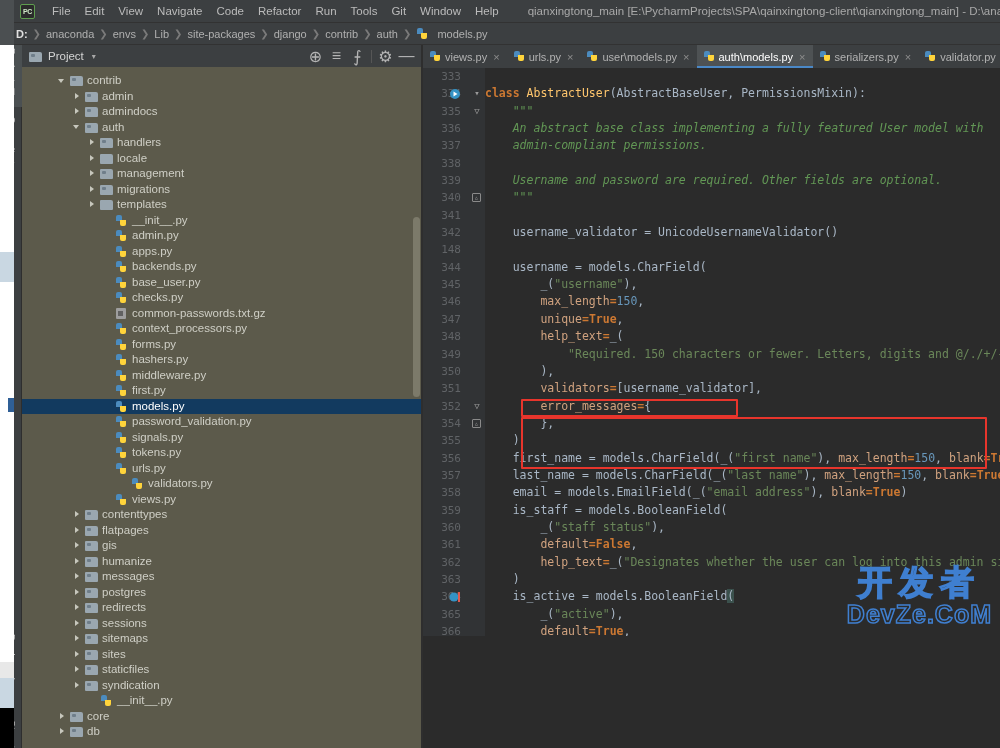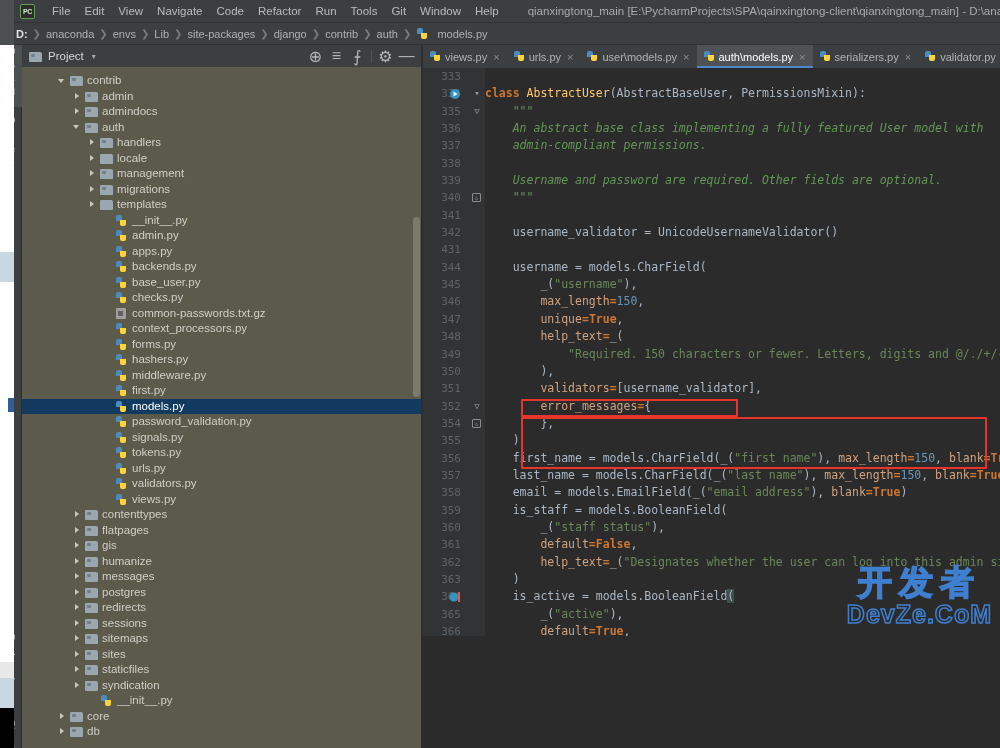--- a/index.html
+++ b/index.html
@@ -467,21 +467,21 @@
         <div class="trow" style="padding-left: 81px;">
           <span class="arrow none"></span>
           <span class="ficon py"></span>
           <span class="tlabel">tokens.py</span>
         </div>
         <div class="trow" style="padding-left: 81px;">
           <span class="arrow none"></span>
           <span class="ficon py"></span>
           <span class="tlabel">urls.py</span>
         </div>
-        <div class="trow" style="padding-left: 81px;">
+        <div class="trow" style="padding-left: 81px; margin-left: 16px;">
           <span class="arrow none"></span>
           <span class="ficon py"></span>
           <span class="tlabel">validators.py</span>
         </div>
         <div class="trow" style="padding-left: 81px;">
           <span class="arrow none"></span>
           <span class="ficon py"></span>
           <span class="tlabel">views.py</span>
         </div>
         <div class="trow" style="padding-left: 51px;">
@@ -605,21 +605,21 @@
                 <path d="M4.5 3.5 L8.5 6 L4.5 8.5 Z" fill="#ffffff"></path>
               </svg></span><span class="fold-mark">▾</span><span class="ctext"><span class="kw">class </span><span class="def">AbstractUser</span><span class="txt">(AbstractBaseUser, PermissionsMixin):</span></span></div>
           <div class="cline"><span class="lno">335</span><span class="fold-mark">▽</span><span class="ctext"><span class="cmt">    """</span></span></div>
           <div class="cline"><span class="lno">336</span><span class="ctext"><span class="cmt">    An abstract base class implementing a fully featured User model with</span></span></div>
           <div class="cline"><span class="lno">337</span><span class="ctext"><span class="cmt">    admin-compliant permissions.</span></span></div>
           <div class="cline"><span class="lno">338</span><span class="ctext"></span></div>
           <div class="cline"><span class="lno">339</span><span class="ctext"><span class="cmt">    Username and password are required. Other fields are optional.</span></span></div>
           <div class="cline"><span class="lno">340</span><span class="fold-box">▵</span><span class="ctext"><span class="cmt">    """</span></span></div>
           <div class="cline"><span class="lno">341</span><span class="ctext"></span></div>
           <div class="cline"><span class="lno">342</span><span class="ctext"><span class="txt">    username_validator = UnicodeUsernameValidator()</span></span></div>
-          <div class="cline"><span class="lno">431</span><span class="ctext"></span></div>
+          <div class="cline"><span class="lno">148</span><span class="ctext"></span></div>
           <div class="cline"><span class="lno">344</span><span class="ctext"><span class="txt">    username = models.CharField(</span></span></div>
           <div class="cline"><span class="lno">345</span><span class="ctext"><span class="txt">        _(</span><span class="str">"username"</span><span class="txt">),</span></span></div>
           <div class="cline"><span class="lno">346</span><span class="ctext"><span class="txt">        </span><span class="par">max_length</span><span class="kw">=</span><span class="num">150</span><span class="txt">,</span></span></div>
           <div class="cline"><span class="lno">347</span><span class="ctext"><span class="txt">        </span><span class="par">unique</span><span class="kw">=</span><span class="kw">True</span><span class="txt">,</span></span></div>
           <div class="cline"><span class="lno">348</span><span class="ctext"><span class="txt">        </span><span class="par">help_text</span><span class="kw">=</span><span class="txt">_(</span></span></div>
           <div class="cline"><span class="lno">349</span><span class="ctext"><span class="str">            "Required. 150 characters or fewer. Letters, digits and @/./+/-/_ only."</span></span></div>
           <div class="cline"><span class="lno">350</span><span class="ctext"><span class="txt">        ),</span></span></div>
           <div class="cline"><span class="lno">351</span><span class="ctext"><span class="txt">        </span><span class="par">validators</span><span class="kw">=</span><span class="txt">[username_validator],</span></span></div>
           <div class="cline"><span class="lno">352</span><span class="fold-mark">▽</span><span class="ctext"><span class="txt">        </span><span class="par">error_messages</span><span class="kw">=</span><span class="txt">{</span></span></div>
           <div class="cline"><span class="lno">354</span><span class="fold-box">▵</span><span class="ctext"><span class="txt">        },</span></span></div>

